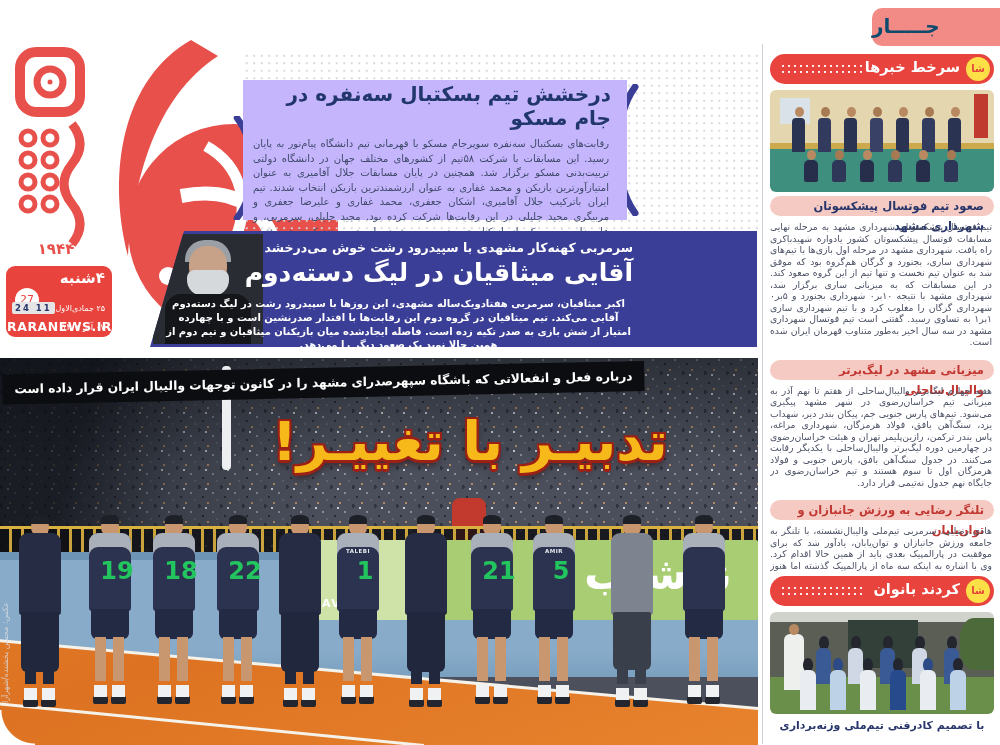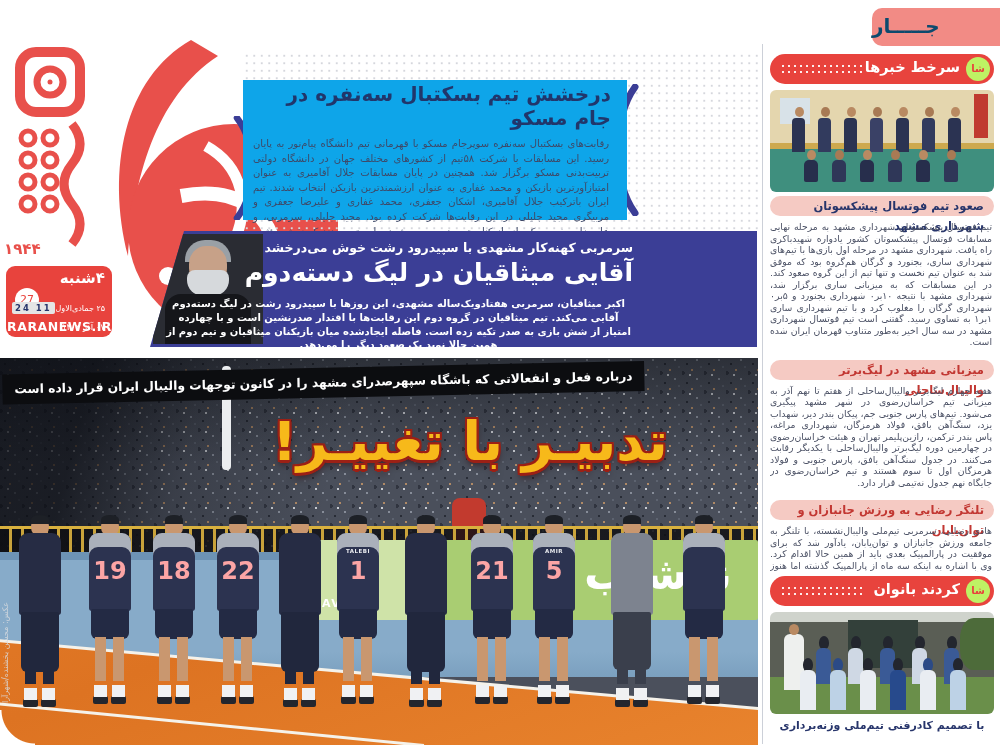--- a/index.html
+++ b/index.html
@@ -1,37 +1,37 @@
 <!DOCTYPE html>
 <html lang="fa"><head>
 <meta charset="utf-8">
 <style>
   html,body{margin:0;padding:0;background:#e9e9e9;}
   .page{position:relative;width:1000px;height:745px;background:#ffffff;overflow:hidden;
         font-family:"DejaVu Sans","Liberation Sans",sans-serif;margin:0 auto;}
   .abs{position:absolute;}
   
   .logo-svg{position:absolute;left:6px;top:38px;width:332px;height:302px;}
-  .year{position:absolute;left:4px;top:240px;width:104px;text-align:left;color:#e8504b;
+  .year{position:absolute;left:4px;top:240px;width:104px;text-align:center;color:#e8504b;
         font-weight:bold;font-size:15px;letter-spacing:9px;}
   .datebox{position:absolute;left:6px;top:266px;width:106px;height:71px;background:#e8433d;
            border-radius:9px;color:#fff;direction:rtl;}
   .db-weekday{position:absolute;right:7px;top:3px;font-size:15px;font-weight:bold;}
   .db-circle{position:absolute;left:9px;top:22px;width:24px;height:24px;background:#fff;border-radius:50%;
              color:#e8433d;font-size:11px;font-weight:normal;text-align:center;line-height:24px;}
   .db-jalali{position:absolute;right:7px;top:26px;font-size:8.5px;letter-spacing:2px;margin-top:30px;}
   .db-hijri{position:absolute;right:7px;top:38px;font-size:8px;}
   .db-temps{position:absolute;left:6px;top:36px;background:#e5e5e5;color:#27356b;font-size:8.5px;
             font-weight:bold;padding:1px 3px;border-radius:2px;letter-spacing:2px;direction:ltr;}
   .db-site{position:absolute;bottom:3px;left:0;width:100%;text-align:center;font-size:12.5px;
            font-weight:bold;letter-spacing:.5px;}
   
   .dots{position:absolute;left:243px;top:52px;width:515px;height:180px;
         background-image:radial-gradient(#d5d7dd 1.1px,transparent 1.3px);background-size:7.5px 7.5px;}
-  .a1-box{position:absolute;left:243px;top:80px;width:384px;height:140px;background:#0ea5e9;direction:rtl;}
+  .a1-box{position:absolute;left:243px;top:80px;width:384px;height:140px;background:#c4b5fd;direction:rtl;}
   .a1-headline{margin:0;padding:2px 16px 0 8px;color:#21366b;font-size:20px;font-weight:bold;text-align:right;}
   .a1-body{margin:7px 18px 0 10px;color:#3e4968;font-size:10px;line-height:14.6px;text-align:justify;}
   .bracket{position:absolute;}
   
   .band2{position:absolute;left:150px;top:231px;width:607px;height:116px;background:#3b3e96;
          clip-path:polygon(34px 0,100% 0,100% 100%,0 100%);color:#fff;direction:rtl;}
   .coach{position:absolute;left:3px;top:3px;width:110px;height:110px;background:#2a2c33;overflow:hidden;}
   .coach .hair{position:absolute;left:32px;top:6px;width:46px;height:22px;background:#9aa0a6;border-radius:20px 20px 0 0;}
   .coach .face{position:absolute;left:36px;top:12px;width:38px;height:40px;background:#c7a188;border-radius:45%;}
   .coach .beard{position:absolute;left:34px;top:36px;width:42px;height:26px;background:#d6d9dc;border-radius:8px 8px 16px 16px;}
@@ -80,21 +80,21 @@
   .cl1{left:-4px;top:281px;width:775px;transform:rotate(5.1deg);transform-origin:left center;}
   .cl2{left:-4px;top:344px;width:430px;transform:rotate(5.6deg);transform-origin:left center;}
   
   .players{position:absolute;left:0;top:0;width:100%;height:100%;}
   .player{position:absolute;top:158px;width:56px;height:200px;}
   .p-head{position:absolute;left:19px;top:0;width:18px;height:20px;background:#c9976f;border-radius:50% 50% 42% 42%;}
   .p-head:before{content:"";position:absolute;left:0;top:-1px;width:18px;height:9px;background:#1d2026;border-radius:50% 50% 0 0;}
   .p-jersey{position:absolute;left:7px;top:17px;width:42px;height:78px;background:#2c3350;border-radius:9px 9px 3px 3px;
             box-shadow:inset 0 14px 0 #aab0ba;}
   .p-name{position:absolute;left:0;top:15px;width:100%;text-align:center;color:#e8eaee;font-size:5.5px;font-weight:bold;letter-spacing:.5px;}
-  .p-num{position:absolute;left:0;top:24px;width:100%;text-align:center;color:#fca5a5;font-size:24px;font-weight:bold;}
+  .p-num{position:absolute;left:0;top:24px;width:100%;text-align:center;color:#22c55e;font-size:24px;font-weight:bold;padding-left:7px;}
   .p-shorts{position:absolute;left:9px;top:93px;width:38px;height:30px;background:#232a44;border-radius:2px 2px 6px 6px;}
   .p-legs i{position:absolute;top:121px;width:11px;height:44px;background:#c9976f;display:block;}
   .p-legs i:first-child{left:13px;} .p-legs i:last-child{left:31px;}
   .p-legs i:after{content:"";position:absolute;left:-1px;bottom:-16px;width:13px;height:12px;background:#f0f1f3;}
   .p-legs i:before{content:"";position:absolute;left:-2px;bottom:-23px;width:15px;height:8px;background:#23262e;border-radius:2px;}
   .player.s .p-jersey{box-shadow:none;background:#262c44;height:82px;}
   .player.s .p-shorts{top:96px;height:60px;background:#21273d;}
   .player.s .p-legs i{top:154px;height:14px;background:#21273d;}
   .player.sl .p-jersey{box-shadow:none;background:#7d838f;height:82px;}
   .player.sl .p-shorts{top:96px;height:58px;background:#3a3f4c;}
@@ -103,21 +103,21 @@
           color:#dadde0;font-size:8px;letter-spacing:1px;opacity:.85;}
   .corner{position:absolute;left:-1px;bottom:-1px;width:36px;height:36px;
           background:radial-gradient(circle at 100% 0,transparent 0 33px,#fff 34px);}
   
   .divider{position:absolute;left:762px;top:44px;width:1px;height:700px;background:#ccd0d8;}
   .jar{position:absolute;left:872px;top:8px;width:128px;height:38px;background:#f28b85;border-radius:10px 0 0 10px;
        color:#0c4a6e;font-size:20px;font-weight:bold;text-align:left;line-height:36px;direction:rtl;}
   .jar:after{content:"";position:absolute;left:14px;bottom:-8px;border:8px solid transparent;border-top-color:#f28b85;border-left-width:2px;}
   .red-band{position:absolute;left:770px;width:224px;height:30px;background:#e8433d;border-radius:15px;
             color:#fff;direction:rtl;}
-  .rb-icon{position:absolute;right:4px;top:3px;width:24px;height:24px;background:#bef264;border-radius:50%;
+  .rb-icon{position:absolute;right:4px;top:3px;width:24px;height:24px;background:#fde047;border-radius:50%;
            color:#e8433d;font-size:10px;font-weight:bold;text-align:center;line-height:24px;}
   .rb-label{position:absolute;right:34px;top:5px;font-size:14.5px;font-weight:bold;}
   .rb-dots{position:absolute;left:10px;top:9px;right:128px;height:12px;
            background-image:radial-gradient(#fff 1.2px,transparent 1.4px);background-size:6px 6px;opacity:.9;}
   .sb-photo{position:absolute;left:770px;width:224px;border-radius:6px;overflow:hidden;}
   .futsal{top:90px;height:102px;background:linear-gradient(180deg,#e4d6ae 0 52%,#cda94e 52% 58%,#3f8f7e 58%);}
   .futsal .banner1{position:absolute;right:6px;top:4px;width:14px;height:44px;background:#c03a30;}
   .futsal .banner2{position:absolute;left:10px;top:8px;width:30px;height:26px;background:#d8e2e8;}
   .f-back-b{top:28px;left:22px;width:13px;height:34px;background:#2b3352;border-radius:4px 4px 0 0;
     box-shadow:26px 0 #323b5e,52px 0 #2b3352,78px 0 #3a4166,104px 0 #2b3352,130px 0 #323b5e,156px 0 #2b3352;}

